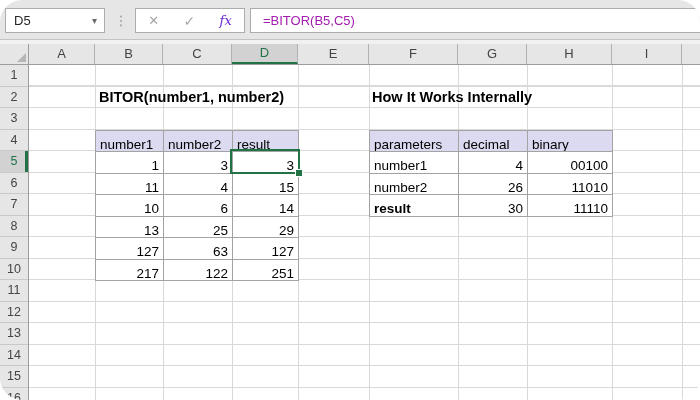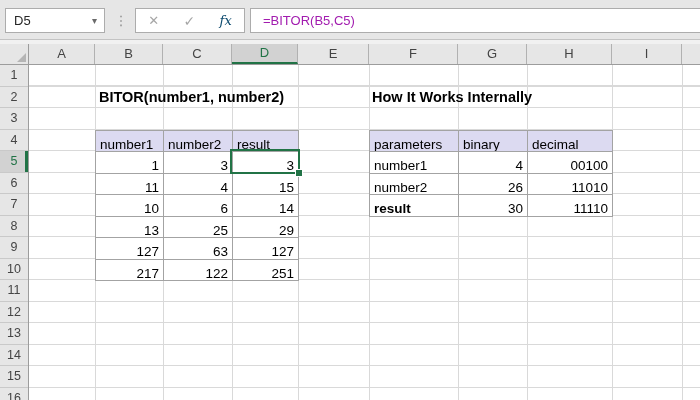--- a/index.html
+++ b/index.html
@@ -1,36 +1,36 @@
 <!DOCTYPE html>
 <html><head>
 <meta charset="utf-8">
 <style>
   * { margin:0; padding:0; box-sizing:border-box; }
   html,body { width:700px; height:400px; }
   body { font-family:"Liberation Sans", sans-serif; background:#fff; }
-  #app { position:relative; width:700px; height:400px; background:#fff; overflow:hidden; }
+  #app { position:relative; width:700px; height:400px; background:#fff; overflow:hidden;border-radius:22px; }
 
   
   .topbar { position:absolute; left:0; top:0; width:700px; height:40px;
             background:#E6E6E6; border-bottom:1px solid #C3C3C3; }
   .gapstrip { position:absolute; left:0; top:40px; width:700px; height:4px; background:#F1F1F1; }
   .namebox { position:absolute; left:5px; top:8px; width:100px; height:25px;
              background:#fff; border:1px solid #ACACAC; display:flex; align-items:center;
              padding-left:8px; font-size:13px; color:#262626; }
   .namebox .caret { position:absolute; right:7px; top:6px; color:#6a6a6a; font-size:10px; }
   .moredots { position:absolute; left:114px; top:8px; height:25px; width:14px;
               display:flex; align-items:center; justify-content:center;
               color:#8a8a8a; font-size:13px; }
   .iconbox { position:absolute; left:135px; top:8px; width:110px; height:25px;
              background:#fff; border:1px solid #ACACAC; display:flex;
              align-items:center; justify-content:space-around; }
   .ic-x { color:#A6A6A6; font-size:13px; }
   .ic-check { color:#A6A6A6; font-size:14px; }
-  .ic-fx { font-family:"DejaVu Serif", serif; font-style:italic; font-size:13px; color:#0c4a6e; }
+  .ic-fx { font-family:"DejaVu Serif", serif; font-style:italic; font-size:13px; color:#6d28d9; }
   .formulabox { position:absolute; left:250px; top:8px; width:450px; height:25px;
                 background:#fff; border:1px solid #ACACAC; border-right:none;
                 display:flex; align-items:center; padding-left:12px;
                 font-size:13px; color:#a21caf; }
 
   
   .corner { position:absolute; left:0; top:44px; width:29px; height:21px;
             background:#E6E6E6; border-right:1px solid #9C9C9C; border-bottom:1px solid #9C9C9C; }
   .corner .tri { position:absolute; right:2px; bottom:2px; width:0; height:0;
                  border-left:9px solid transparent; border-bottom:9px solid #B5B5B5; }
@@ -173,22 +173,22 @@
     <div class="cell num">63</div>
     <div class="cell num">127</div>
 
     <div class="cell num">217</div>
     <div class="cell num">122</div>
     <div class="cell num">251</div>
   </div>
 
   <div class="xltable right-table">
     <div class="cell hdr">parameters</div>
+    <div class="cell hdr">decimal</div>
     <div class="cell hdr">binary</div>
-    <div class="cell hdr">decimal</div>
 
     <div class="cell">number1</div>
     <div class="cell num">4</div>
     <div class="cell num">00100</div>
 
     <div class="cell">number2</div>
     <div class="cell num">26</div>
     <div class="cell num">11010</div>
 
     <div class="cell bold">result</div>

